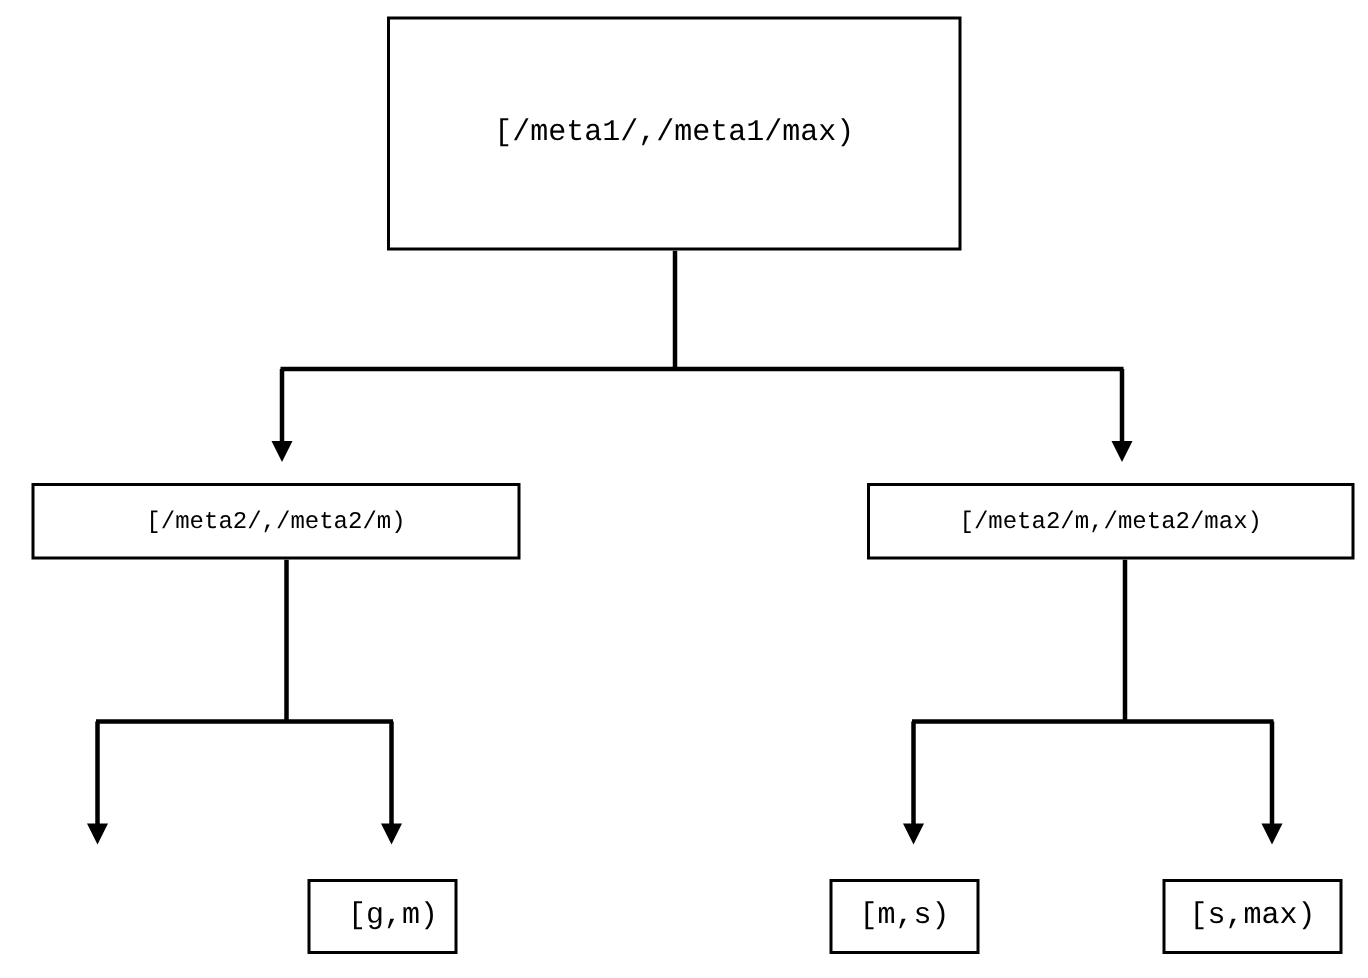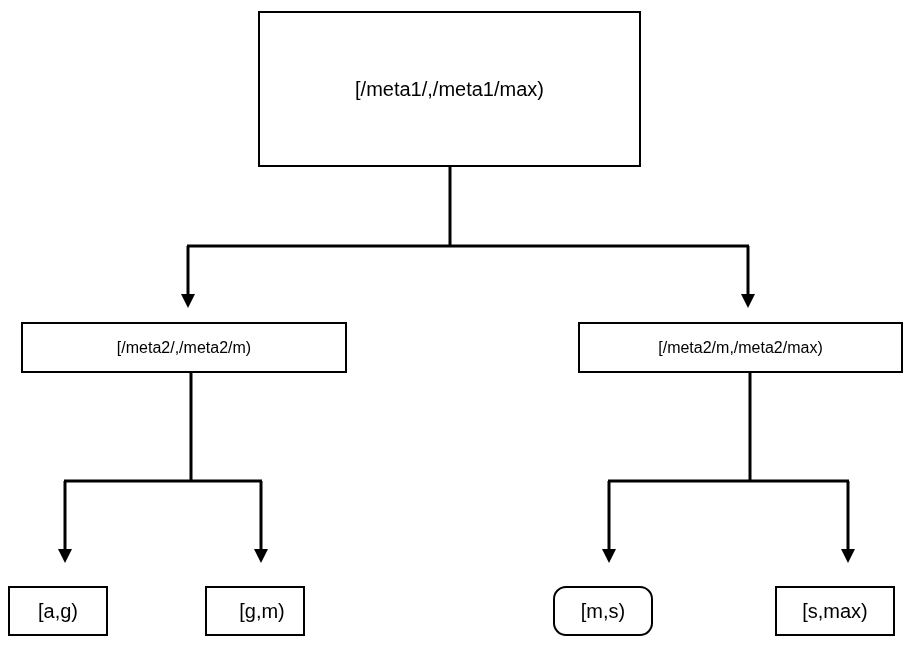--- a/index.html
+++ b/index.html
@@ -6,21 +6,21 @@
     margin: 0;
     padding: 0;
     background: #ffffff;
   }
   #canvas {
     position: relative;
     width: 912px;
     height: 652px;
     background: #ffffff;
     overflow: hidden;
-    font-family: Liberation Sans, sans-serif;
+    font-family: Liberation Mono, monospace;
   }
   #edges {
     position: absolute;
     left: 0;
     top: 0;
     width: 912px;
     height: 652px;
     pointer-events: none;
   }
   .node {
@@ -64,21 +64,21 @@
     font-size: 16px;
   }
   
   .leaf {
     top: 586px;
     height: 50px;
     font-size: 20px;
   }
   #node-leaf-ag   { left: 8px;   width: 100px; }
   #node-leaf-gm   { left: 205px; width: 100px; padding-left: 14px; }
-  #node-leaf-ms   { left: 553px; width: 100px; border-radius: 13px; }
+  #node-leaf-ms   { left: 553px; width: 100px; }
   #node-leaf-smax { left: 775px; width: 120px; align-items: center; }
 </style>
 </head>
 <body>
 
 <div id="canvas">
 
   <svg id="edges" viewBox="0 0 912 652" width="912" height="652" xmlns="http://www.w3.org/2000/svg">
 
     <g>
@@ -114,23 +114,20 @@
   </div>
 
   <div class="node" id="node-mid-left">
     <span class="node-label">[/meta2/,/meta2/m)</span>
   </div>
 
   <div class="node" id="node-mid-right">
     <span class="node-label">[/meta2/m,/meta2/max)</span>
   </div>
 
-  <div class="node leaf" id="node-leaf-ag">
-    <span class="node-label">[a,g)</span>
-  </div>
 
   <div class="node leaf" id="node-leaf-gm">
     <span class="node-label">[g,m)</span>
   </div>
 
   <div class="node leaf" id="node-leaf-ms">
     <span class="node-label">[m,s)</span>
   </div>
 
   <div class="node leaf" id="node-leaf-smax">

